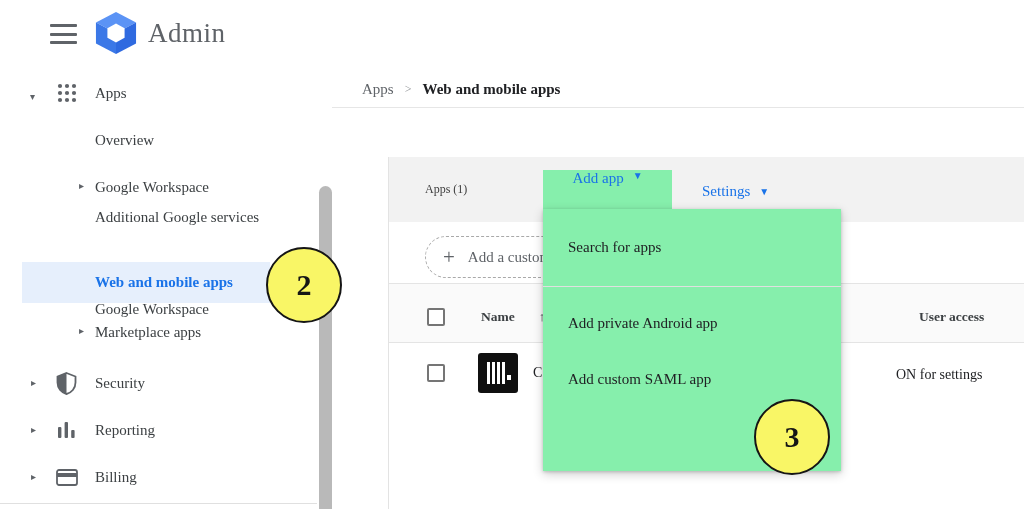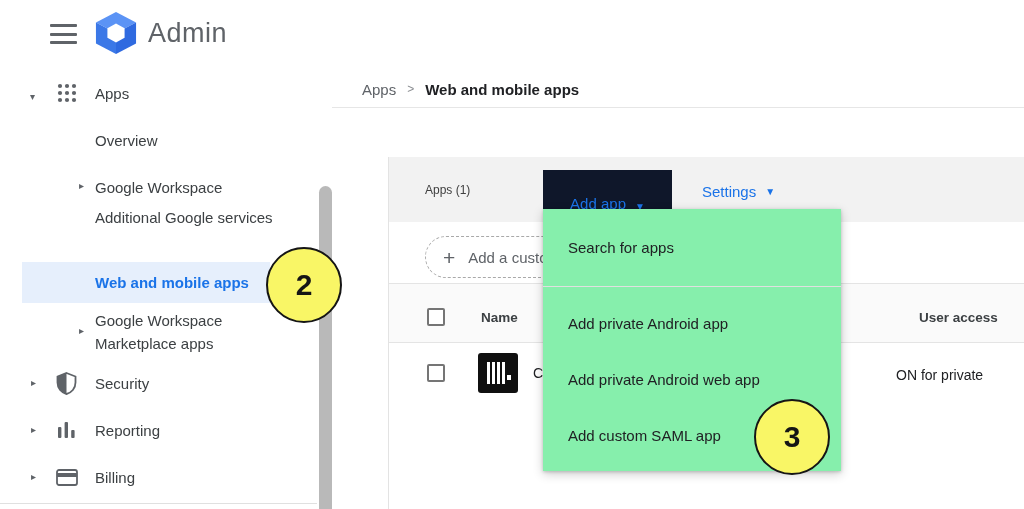--- a/index.html
+++ b/index.html
@@ -1,17 +1,17 @@
 <!DOCTYPE html>
 <html><head>
 <meta charset="utf-8">
 <style>
   html,body{margin:0;padding:0;background:#fff;}
   #page{position:relative;width:1024px;height:509px;overflow:hidden;
-        font-family:Liberation Sans, sans-serif;color:#3c4043;background:#fff;}
+        font-family:Liberation Serif, serif;color:#3c4043;background:#fff;}
   .abs{position:absolute;}
 
   
   .hamburger{left:50px;top:24px;width:27px;height:20px;display:flex;flex-direction:column;justify-content:space-between;cursor:pointer;}
   .hamburger span{display:block;height:3px;background:#5f6368;border-radius:1px;}
   .logo-wrap{left:93px;top:12px;display:flex;align-items:center;gap:9px;}
   .logo-text{font-size:27px;color:#5f6368;letter-spacing:.5px;}
 
   
   .searchbar{left:332px;top:8px;width:692px;height:50px;background:#f4f4f4;border-radius:8px;
@@ -31,21 +31,21 @@
   .sel-bg{left:22px;top:262px;width:248px;height:41px;background:#e6effc;}
   .sel-label{color:#1a73e8;font-weight:bold;}
   .two-line{width:170px;line-height:23px;}
   .scrollbar{left:319px;top:186px;width:13px;height:323px;background:#b9b9b9;border-radius:7px 7px 0 0;z-index:5;}
   .sb-bottom-line{left:0;top:503px;width:317px;height:1px;background:#e0e0e0;}
 
   
   .card-border{left:388px;top:157px;width:1px;height:352px;background:#e3e3e3;}
   .toolbar{left:389px;top:157px;width:635px;height:65px;background:#f2f2f2;}
   .tb-title{left:425px;top:157px;height:65px;display:flex;align-items:center;font-size:12px;color:#404040;}
-  .addapp-btn{left:543px;top:170px;width:129px;height:42px;background:#0f172a;display:flex;align-items:flex-end;justify-content:center;gap:9px;cursor:pointer;}
+  .addapp-btn{left:543px;top:170px;width:129px;height:42px;background:#86efac;display:flex;align-items:flex-start;justify-content:center;gap:9px;cursor:pointer;}
   .btn-blue{color:#1a73e8;font-size:15px;}
   .btn-caret{color:#1a73e8;font-size:10px;}
   .settings-btn{left:694px;top:170px;height:42px;display:flex;align-items:center;gap:9px;cursor:pointer;padding:0 8px;}
 
   .filter-chip{left:425px;top:236px;width:152px;height:42px;border:1px dashed #a9a9a9;border-radius:21px;
                display:flex;align-items:center;box-sizing:border-box;padding-left:17px;gap:13px;background:#fff;cursor:pointer;}
   .chip-plus{font-size:21px;color:#5f6368;line-height:1;}
   .chip-label{font-size:15px;color:#5f6368;white-space:nowrap;}
   .row-divider1{left:389px;top:283px;width:635px;height:1px;background:#e4e4e4;}
 
@@ -131,21 +131,21 @@
 
   <div class="abs caret" style="left:79px;top:180px;">▸</div>
   <div class="abs nav-label" style="left:95px;top:179px;">Google Workspace</div>
 
   <div class="abs nav-label" style="left:95px;top:209px;">Additional Google services</div>
 
   <div class="abs sel-bg"></div>
   <div class="abs nav-label sel-label" style="left:95px;top:274px;">Web and mobile apps</div>
 
   <div class="abs caret" style="left:79px;top:325px;">▸</div>
-  <div class="abs nav-label two-line" style="left:95px;top:309px;">Google Workspace Marketplace apps</div>
+  <div class="abs nav-label two-line" style="left:95px;top:298px;">Google Workspace Marketplace apps</div>
 
   <div class="abs caret" style="left:31px;top:377px;">▸</div>
   <div class="abs" style="left:56px;top:372px;">
     <svg width="21" height="23" viewBox="0 0 21 23">
       <path d="M10.5 1 L19.5 4.5 V10.5 C19.5 16.5 15.5 20.8 10.5 22 C5.5 20.8 1.5 16.5 1.5 10.5 V4.5 Z" fill="none" stroke="#5f6368" stroke-width="1.8"></path>
       <path d="M10.5 1 L1.5 4.5 V10.5 C1.5 16.5 5.5 20.8 10.5 22 Z" fill="#5f6368"></path>
     </svg>
   </div>
   <div class="abs nav-label" style="left:95px;top:375px;">Security</div>
 
@@ -202,27 +202,26 @@
   <div class="abs app-icon">
     <svg width="40" height="40" viewBox="0 0 40 40">
       <rect x="9" y="9" width="3" height="22" fill="#fff"></rect>
       <rect x="14" y="9" width="3" height="22" fill="#fff"></rect>
       <rect x="19" y="9" width="3" height="22" fill="#fff"></rect>
       <rect x="24" y="9" width="3" height="22" fill="#fff"></rect>
       <rect x="29" y="22" width="4" height="5" fill="#fff"></rect>
     </svg>
   </div>
   <div class="abs row-name">C</div>
-  <div class="abs row-access">ON for private</div>
+  <div class="abs row-access">ON for settings</div>
 
   <div class="abs menu">
     <div class="menu-item first">Search for apps</div>
     <div class="menu-divider"></div>
     <div class="menu-pad"></div>
     <div class="menu-item">Add private Android app</div>
-    <div class="menu-item">Add private Android web app</div>
     <div class="menu-item">Add custom SAML app</div>
   </div>
 
   <div class="abs step-circle c2">2</div>
   <div class="abs step-circle c3">3</div>
 
 </div>
 
 </body></html>

